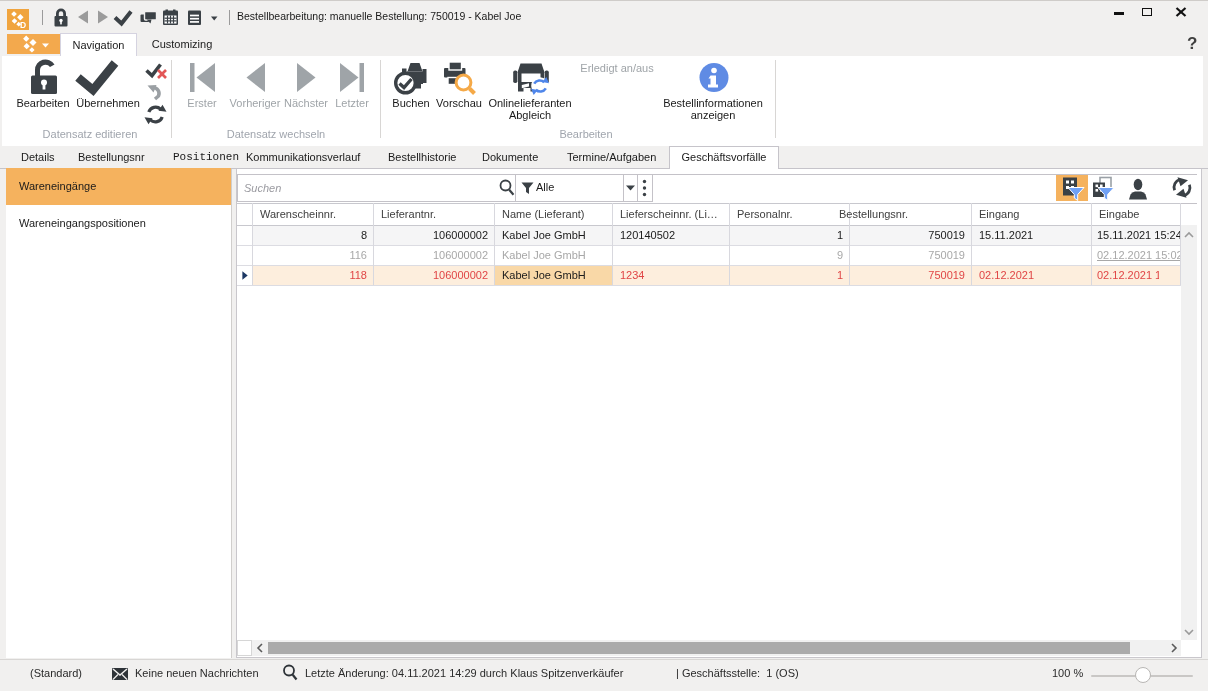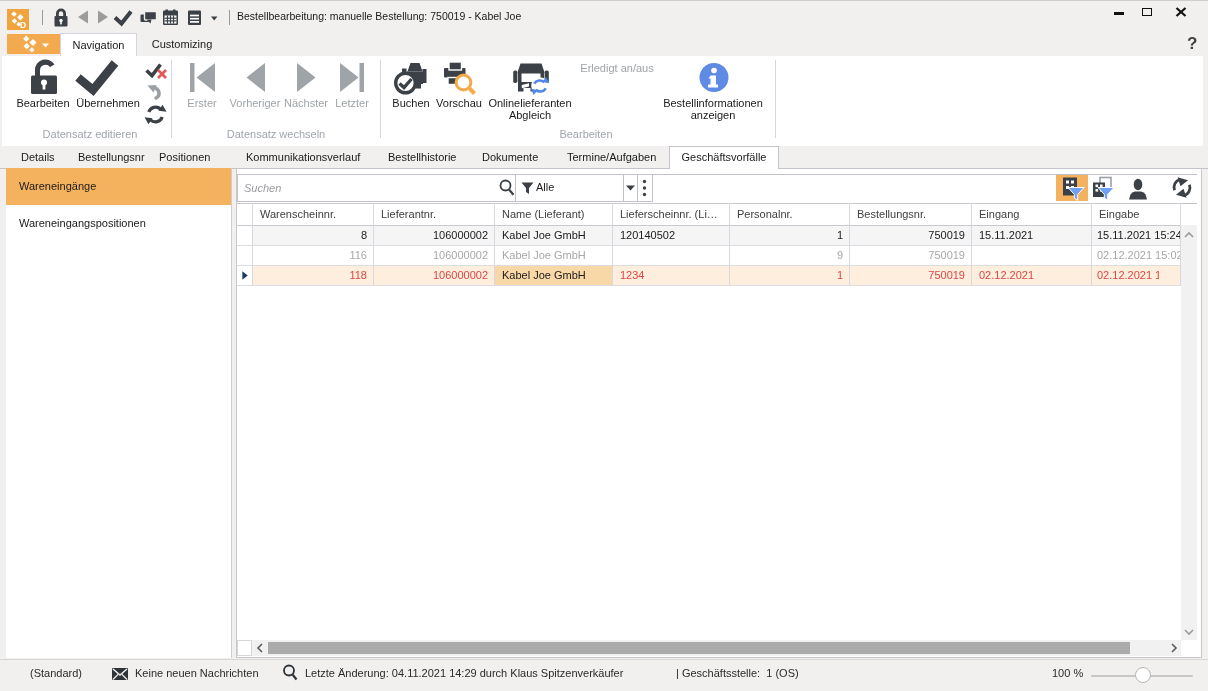--- a/index.html
+++ b/index.html
@@ -261,21 +261,21 @@
     <g fill="#fff">
       <circle cx="714" cy="70.5" r="2.8"></circle>
       <path d="M710.5 75.5 h5.5 v9 h2 v3 h-10 v-3 h2.5 v-6 h-2 Z"></path>
     </g>
   </svg>
 </div>
 
 <div class="abs" id="tabstrip">
   <div class="pt" style="left:21px;">Details</div>
   <div class="pt" style="left:78px;">Bestellungsnr</div>
-  <div class="pt" style="left:159px;">Positionen</div>
+  <div class="pt" style="left:173px;font-family:Liberation Mono, monospace;">Positionen</div>
   <div class="pt" style="left:246px;">Kommunikationsverlauf</div>
   <div class="pt" style="left:388px;">Bestellhistorie</div>
   <div class="pt" style="left:482px;">Dokumente</div>
   <div class="pt" style="left:567px;">Termine/Aufgaben</div>
 </div>
 <div class="abs" id="striplinea"></div>
 <div class="abs" id="striplineb"></div>
 <div class="abs" id="activetab"><span>Geschäftsvorfälle</span></div>
 
 <div class="abs" id="sidebar"></div>
@@ -366,39 +366,39 @@
 <div class="vline" style="left:849px;top:203px;height:82px;"></div>
 <div class="vline" style="left:971px;top:203px;height:82px;"></div>
 <div class="vline" style="left:1091px;top:203px;height:82px;"></div>
 <div class="vline" style="left:1180px;top:203px;height:82px;"></div>
 
 <div class="cell hdr" style="left:260px;top:208px;width:106px;">Warenscheinnr.</div>
 <div class="cell hdr" style="left:381px;top:208px;width:106px;">Lieferantnr.</div>
 <div class="cell hdr" style="left:502px;top:208px;width:104px;">Name (Lieferant)</div>
 <div class="cell hdr" style="left:620px;top:208px;width:103px;">Lieferscheinnr. (Li…</div>
 <div class="cell hdr" style="left:737px;top:208px;width:106px;">Personalnr.</div>
-<div class="cell hdr" style="left:857px;top:208px;width:108px;">Bestellungsnr.</div>
+<div class="cell hdr" style="left:839px;top:208px;width:108px;">Bestellungsnr.</div>
 <div class="cell hdr" style="left:979px;top:208px;width:106px;">Eingang</div>
 <div class="cell hdr" style="left:1099px;top:208px;width:75px;">Eingabe</div>
 
 <div class="cell num" style="left:260px;top:229px;width:107px;">8</div>
 <div class="cell num" style="left:381px;top:229px;width:107px;">106000002</div>
 <div class="cell" style="left:502px;top:229px;width:104px;">Kabel Joe GmbH</div>
 <div class="cell" style="left:620px;top:229px;width:103px;">120140502</div>
 <div class="cell num" style="left:737px;top:229px;width:106px;">1</div>
 <div class="cell num" style="left:857px;top:229px;width:108px;">750019</div>
 <div class="cell" style="left:979px;top:229px;width:106px;">15.11.2021</div>
 <div class="cell" style="left:1097px;top:229px;width:83px;">15.11.2021 15:24</div>
 
 <div class="cell num g2" style="left:260px;top:249px;width:107px;">116</div>
 <div class="cell num g2" style="left:381px;top:249px;width:107px;">106000002</div>
 <div class="cell g2" style="left:502px;top:249px;width:104px;">Kabel Joe GmbH</div>
 <div class="cell num g2" style="left:737px;top:249px;width:106px;">9</div>
 <div class="cell num g2" style="left:857px;top:249px;width:108px;">750019</div>
-<div class="cell g2" style="left:1097px;top:249px;width:83px;">02.12.2021 15:02</div>
+<div class="cell g2" style="left:1097px;top:249px;width:83px;text-decoration:underline;">02.12.2021 15:02</div>
 
 <div class="cell num g3" style="left:260px;top:269px;width:107px;">118</div>
 <div class="cell num g3" style="left:381px;top:269px;width:107px;">106000002</div>
 <div class="cell" style="left:502px;top:269px;width:104px;">Kabel Joe GmbH</div>
 <div class="cell g3" style="left:620px;top:269px;width:103px;">1234</div>
 <div class="cell num g3" style="left:737px;top:269px;width:106px;">1</div>
 <div class="cell num g3" style="left:857px;top:269px;width:108px;">750019</div>
 <div class="cell g3" style="left:979px;top:269px;width:106px;">02.12.2021</div>
 <div class="cell g3" style="left:1097px;top:269px;width:62px;">02.12.2021 15:12</div>
 

